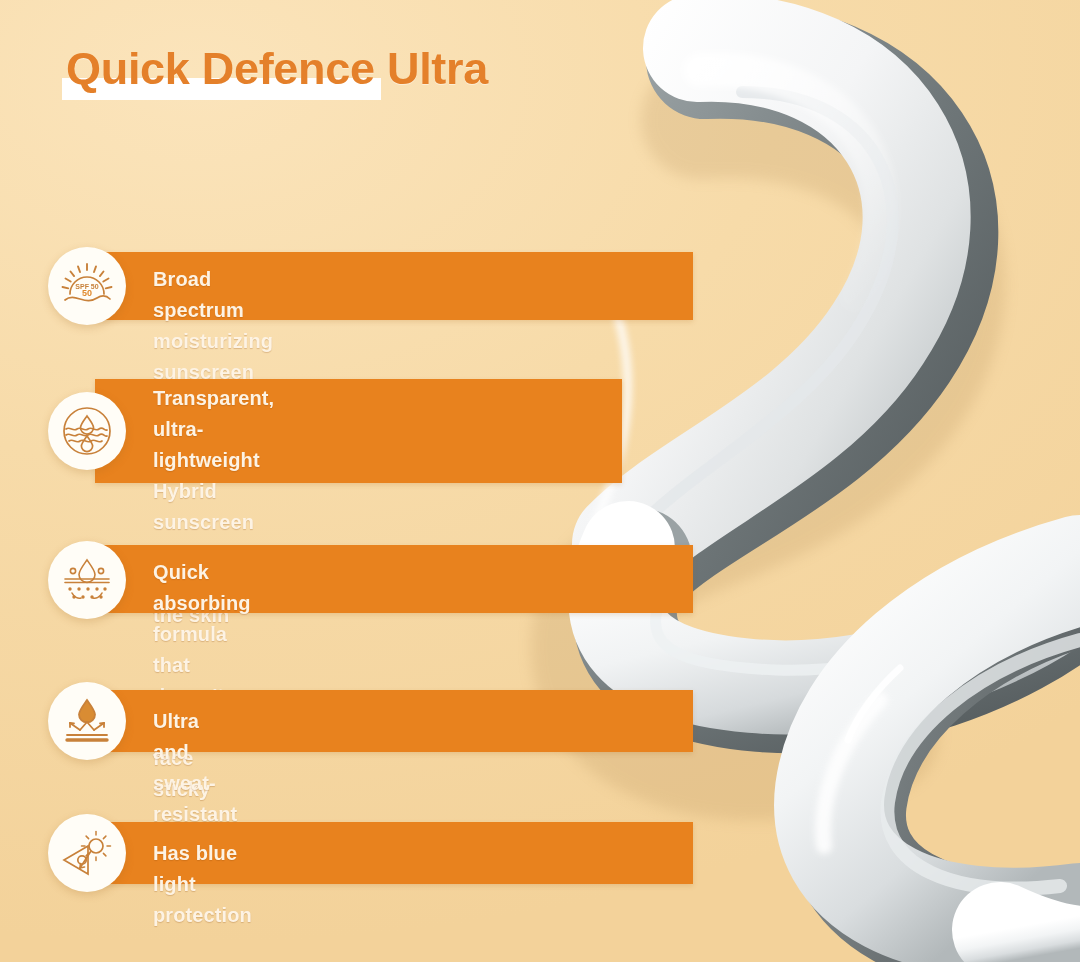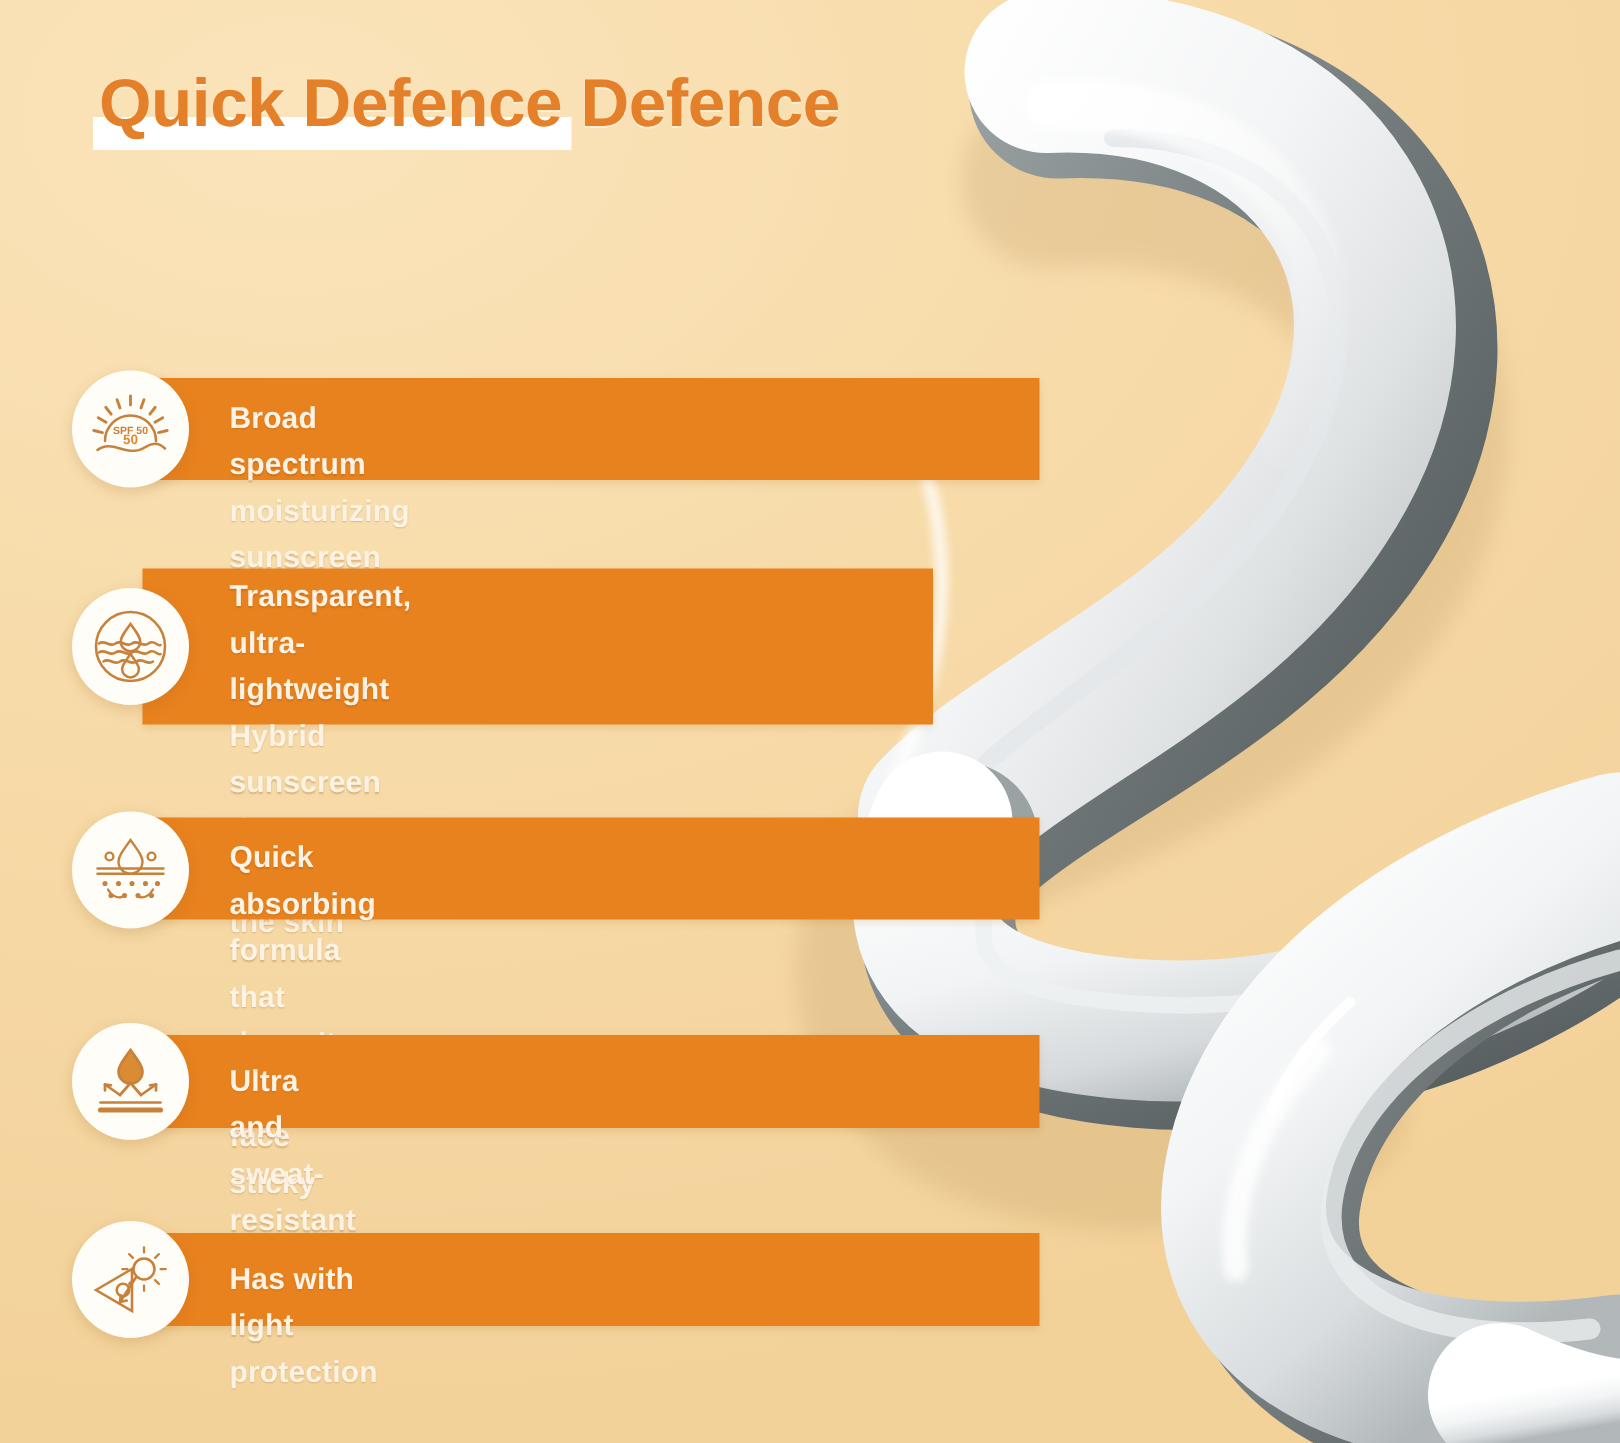--- a/index.html
+++ b/index.html
@@ -205,21 +205,21 @@
                C 880 866, 952 898, 1060 886" fill="none" stroke="#e9ecee" stroke-width="14" stroke-linecap="round" opacity=".8"></path>
 
       <path d="M880 700 C 838 744, 818 800, 824 846" fill="none" stroke="#ffffff" stroke-width="16" stroke-linecap="round" opacity=".85" filter="url(#tinyBlur)"></path>
       <path d="M900 668 C 876 690, 858 714, 848 740" fill="none" stroke="#ffffff" stroke-width="7" stroke-linecap="round" opacity=".9"></path>
 
       <path d="M1000 930 C 1030 944, 1056 952, 1080 954" fill="none" stroke="url(#gBotBody)" stroke-width="96" stroke-linecap="round"></path>
     </svg>
   </div>
 
   <div class="title-block">
-    <div class="title-line"><span class="hl">Quick Defence</span><span> Defence</span></div>
+    <div class="title-line"><span class="hl">Quick Defence</span><span> Ultra</span></div>
   </div>
 
   <div class="features">
 
     <div class="feature" id="row1">
       <div class="bar"></div>
       <div class="icon-circle">
         <svg width="60" height="60" viewBox="0 0 60 60">
           <g stroke="#c8813a" stroke-width="1.7" fill="none" stroke-linecap="round">
             <path d="M13 38 A17 17 0 0 1 47 38"></path>
@@ -332,17 +332,17 @@
                 <path d="M30.6 29.4 l-2.5 2.5"></path>
               <path d="M27 22 h-3.5"></path>
                 <path d="M30.6 14.6 l-2.5 -2.5"></path>
             </g>
             <path d="M33 27 L22 44"></path>
             <path d="M22 44 l4.5 -1"></path>
               <path d="M22 44 l0.5 -4.5"></path>
           </g>
         </svg>
       </div>
-      <div class="bar-text">Has with light protection</div>
+      <div class="bar-text">Has blue light protection</div>
     </div>
 
   </div>
 </div>
 
 </body></html>

